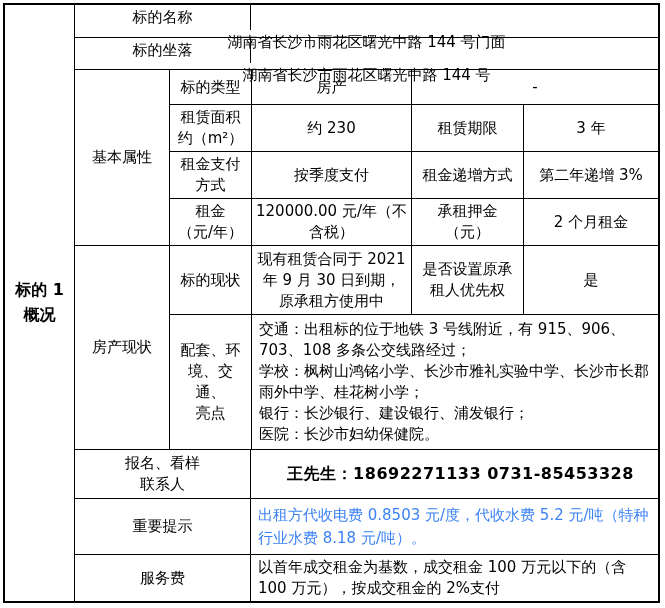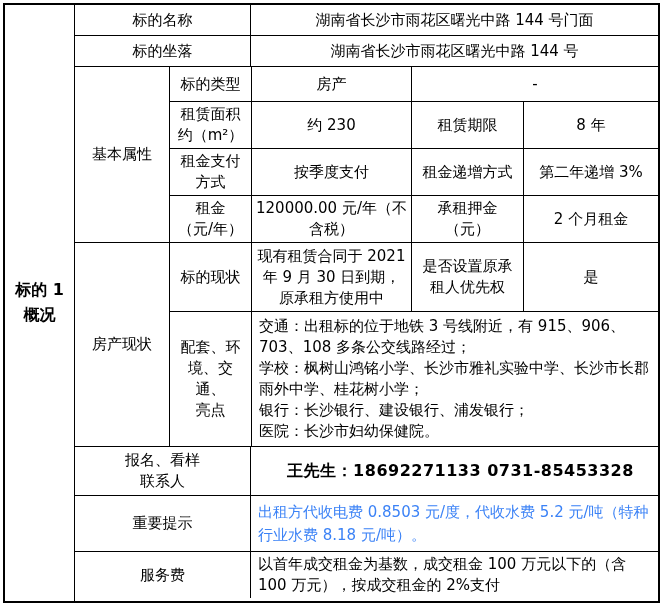--- a/index.html
+++ b/index.html
@@ -11,21 +11,21 @@
         text-align:center;font-weight:bold;font-size:16px;line-height:1.55;white-space:pre-line;}
   .main{flex:1;display:flex;flex-direction:column;min-width:0;}
   
   .r{display:flex;border-bottom:1px solid #000;min-height:0;}
   .cell{display:flex;align-items:center;justify-content:center;text-align:center;
         font-size:15px;padding:2px 4px;box-sizing:border-box;white-space:pre-line;line-height:1.4;}
   .br{border-right:1px solid #000;}
   
   .lblTop{width:176px;}
   .valTop{flex:1;}
-  .h30{min-height:30px;} .h33{min-height:33px;} .h34{min-height:34px;}
+  .h30{min-height:30px;flex-direction:column;} .h33{min-height:33px;} .h34{min-height:34px;}
   .h43{min-height:43px;} .h44{min-height:44px;} .h45{min-height:45px;}
   .h48{min-height:48px;gap:12px;} .h55{min-height:55px;} .h68{min-height:68px;}
   
   .section{display:flex;border-bottom:1px solid #000;}
   .groupCol{width:94px;border-right:1px solid #000;display:flex;align-items:center;justify-content:center;
             font-size:15px;text-align:center;white-space:pre-line;line-height:1.5;}
   .subRows{flex:1;display:flex;flex-direction:column;min-width:0;}
   .subRows .r:last-child{border-bottom:none;}
   .cSub{width:82px;} .dVal{width:160px;} .eLbl{width:112px;} .fVal{flex:1;}
   
@@ -63,21 +63,21 @@
           <div class="r h34">
             <div class="cell cSub br">标的类型</div>
             <div class="cell dVal br">房产</div>
             <div class="cell fVal">-</div>
           </div>
           <div class="r h43">
             <div class="cell cSub br">租赁面积
 约（m²）</div>
             <div class="cell dVal br">约 230</div>
             <div class="cell eLbl br">租赁期限</div>
-            <div class="cell fVal">8 年</div>
+            <div class="cell fVal">3 年</div>
           </div>
           <div class="r h44">
             <div class="cell cSub br">租金支付
 方式</div>
             <div class="cell dVal br">按季度支付</div>
             <div class="cell eLbl br">租金递增方式</div>
             <div class="cell fVal">第二年递增 3%</div>
           </div>
           <div class="r h45">
             <div class="cell cSub br">租金

